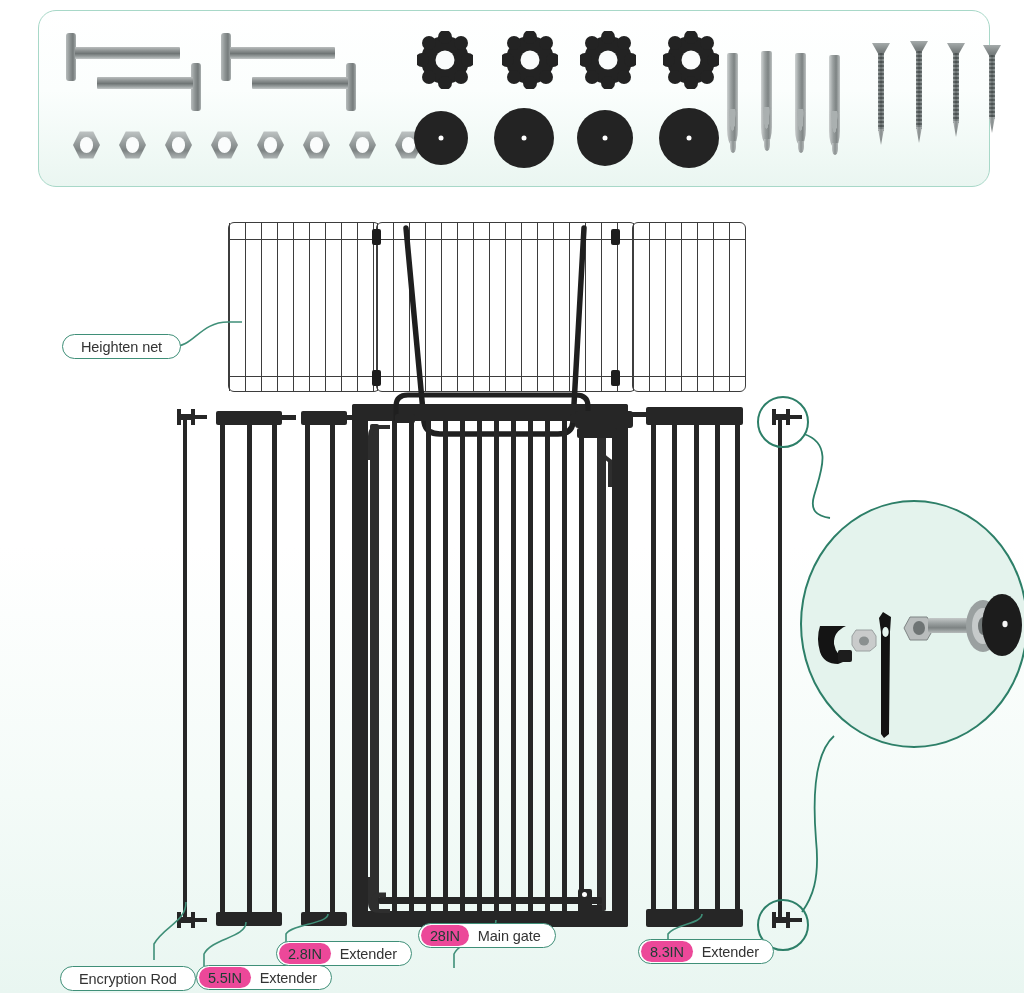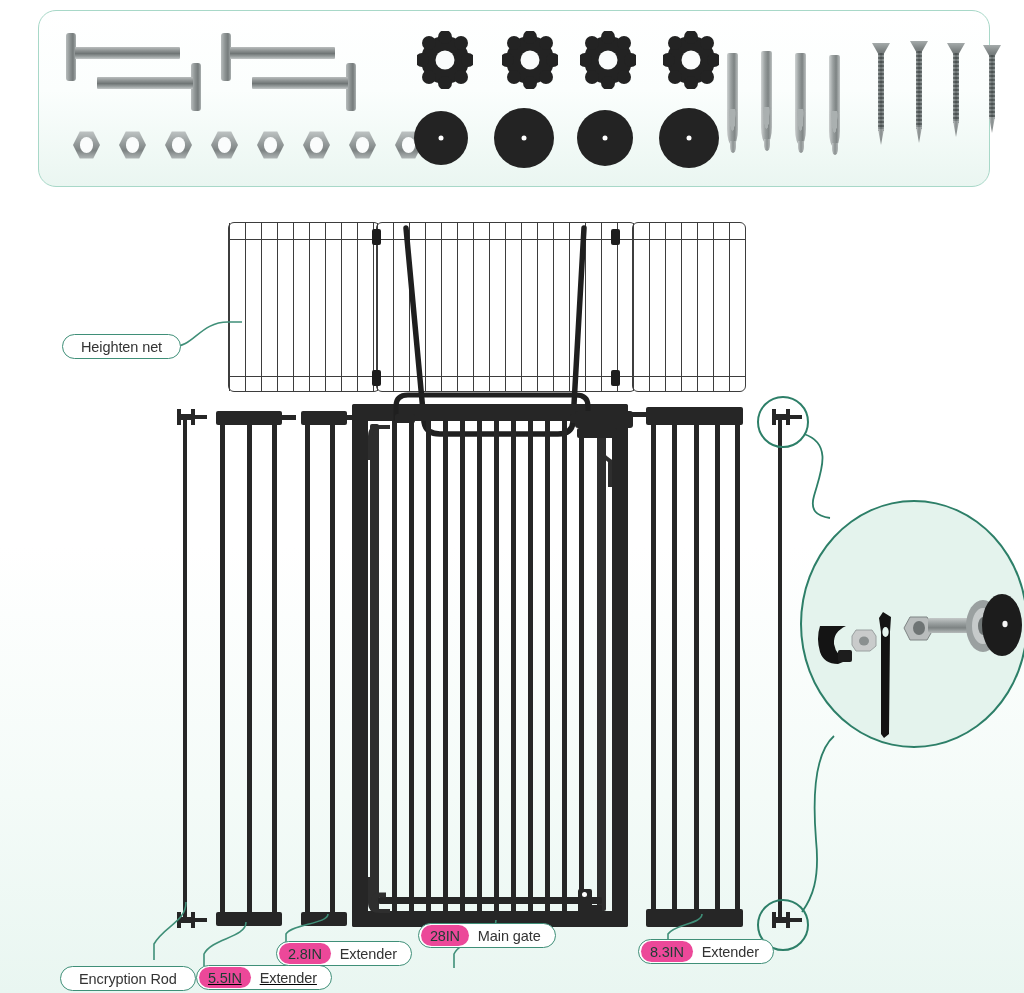--- a/index.html
+++ b/index.html
@@ -547,21 +547,21 @@
   <svg class="leader" style="left:150px; top:900px; width:50px; height:66px;">
     <path d="M36,2 C36,22 14,26 4,44 L4,60" fill="none" stroke="#3f8f78" stroke-width="1.6"></path>
   </svg>
   <div class="callout plain" style="left:60px; top:966px;">
     <span class="ctext">Encryption Rod</span>
   </div>
 
   <svg class="leader" style="left:196px; top:920px; width:56px; height:48px;">
     <path d="M50,2 C50,18 16,18 8,34 L8,46" fill="none" stroke="#3f8f78" stroke-width="1.6"></path>
   </svg>
-  <div class="callout" style="left:196px; top:965px;text-decoration:underline;">
+  <div class="callout" style="left:196px; top:965px;">
     <span class="badge">5.5IN</span>
     <span class="ctext">Extender</span>
   </div>
 
   <svg class="leader" style="left:276px; top:912px; width:60px; height:34px;">
     <path d="M52,2 C52,12 16,12 10,22 L10,32" fill="none" stroke="#3f8f78" stroke-width="1.6"></path>
   </svg>
   <div class="callout" style="left:276px; top:941px;">
     <span class="badge">2.8IN</span>
     <span class="ctext">Extender</span>

